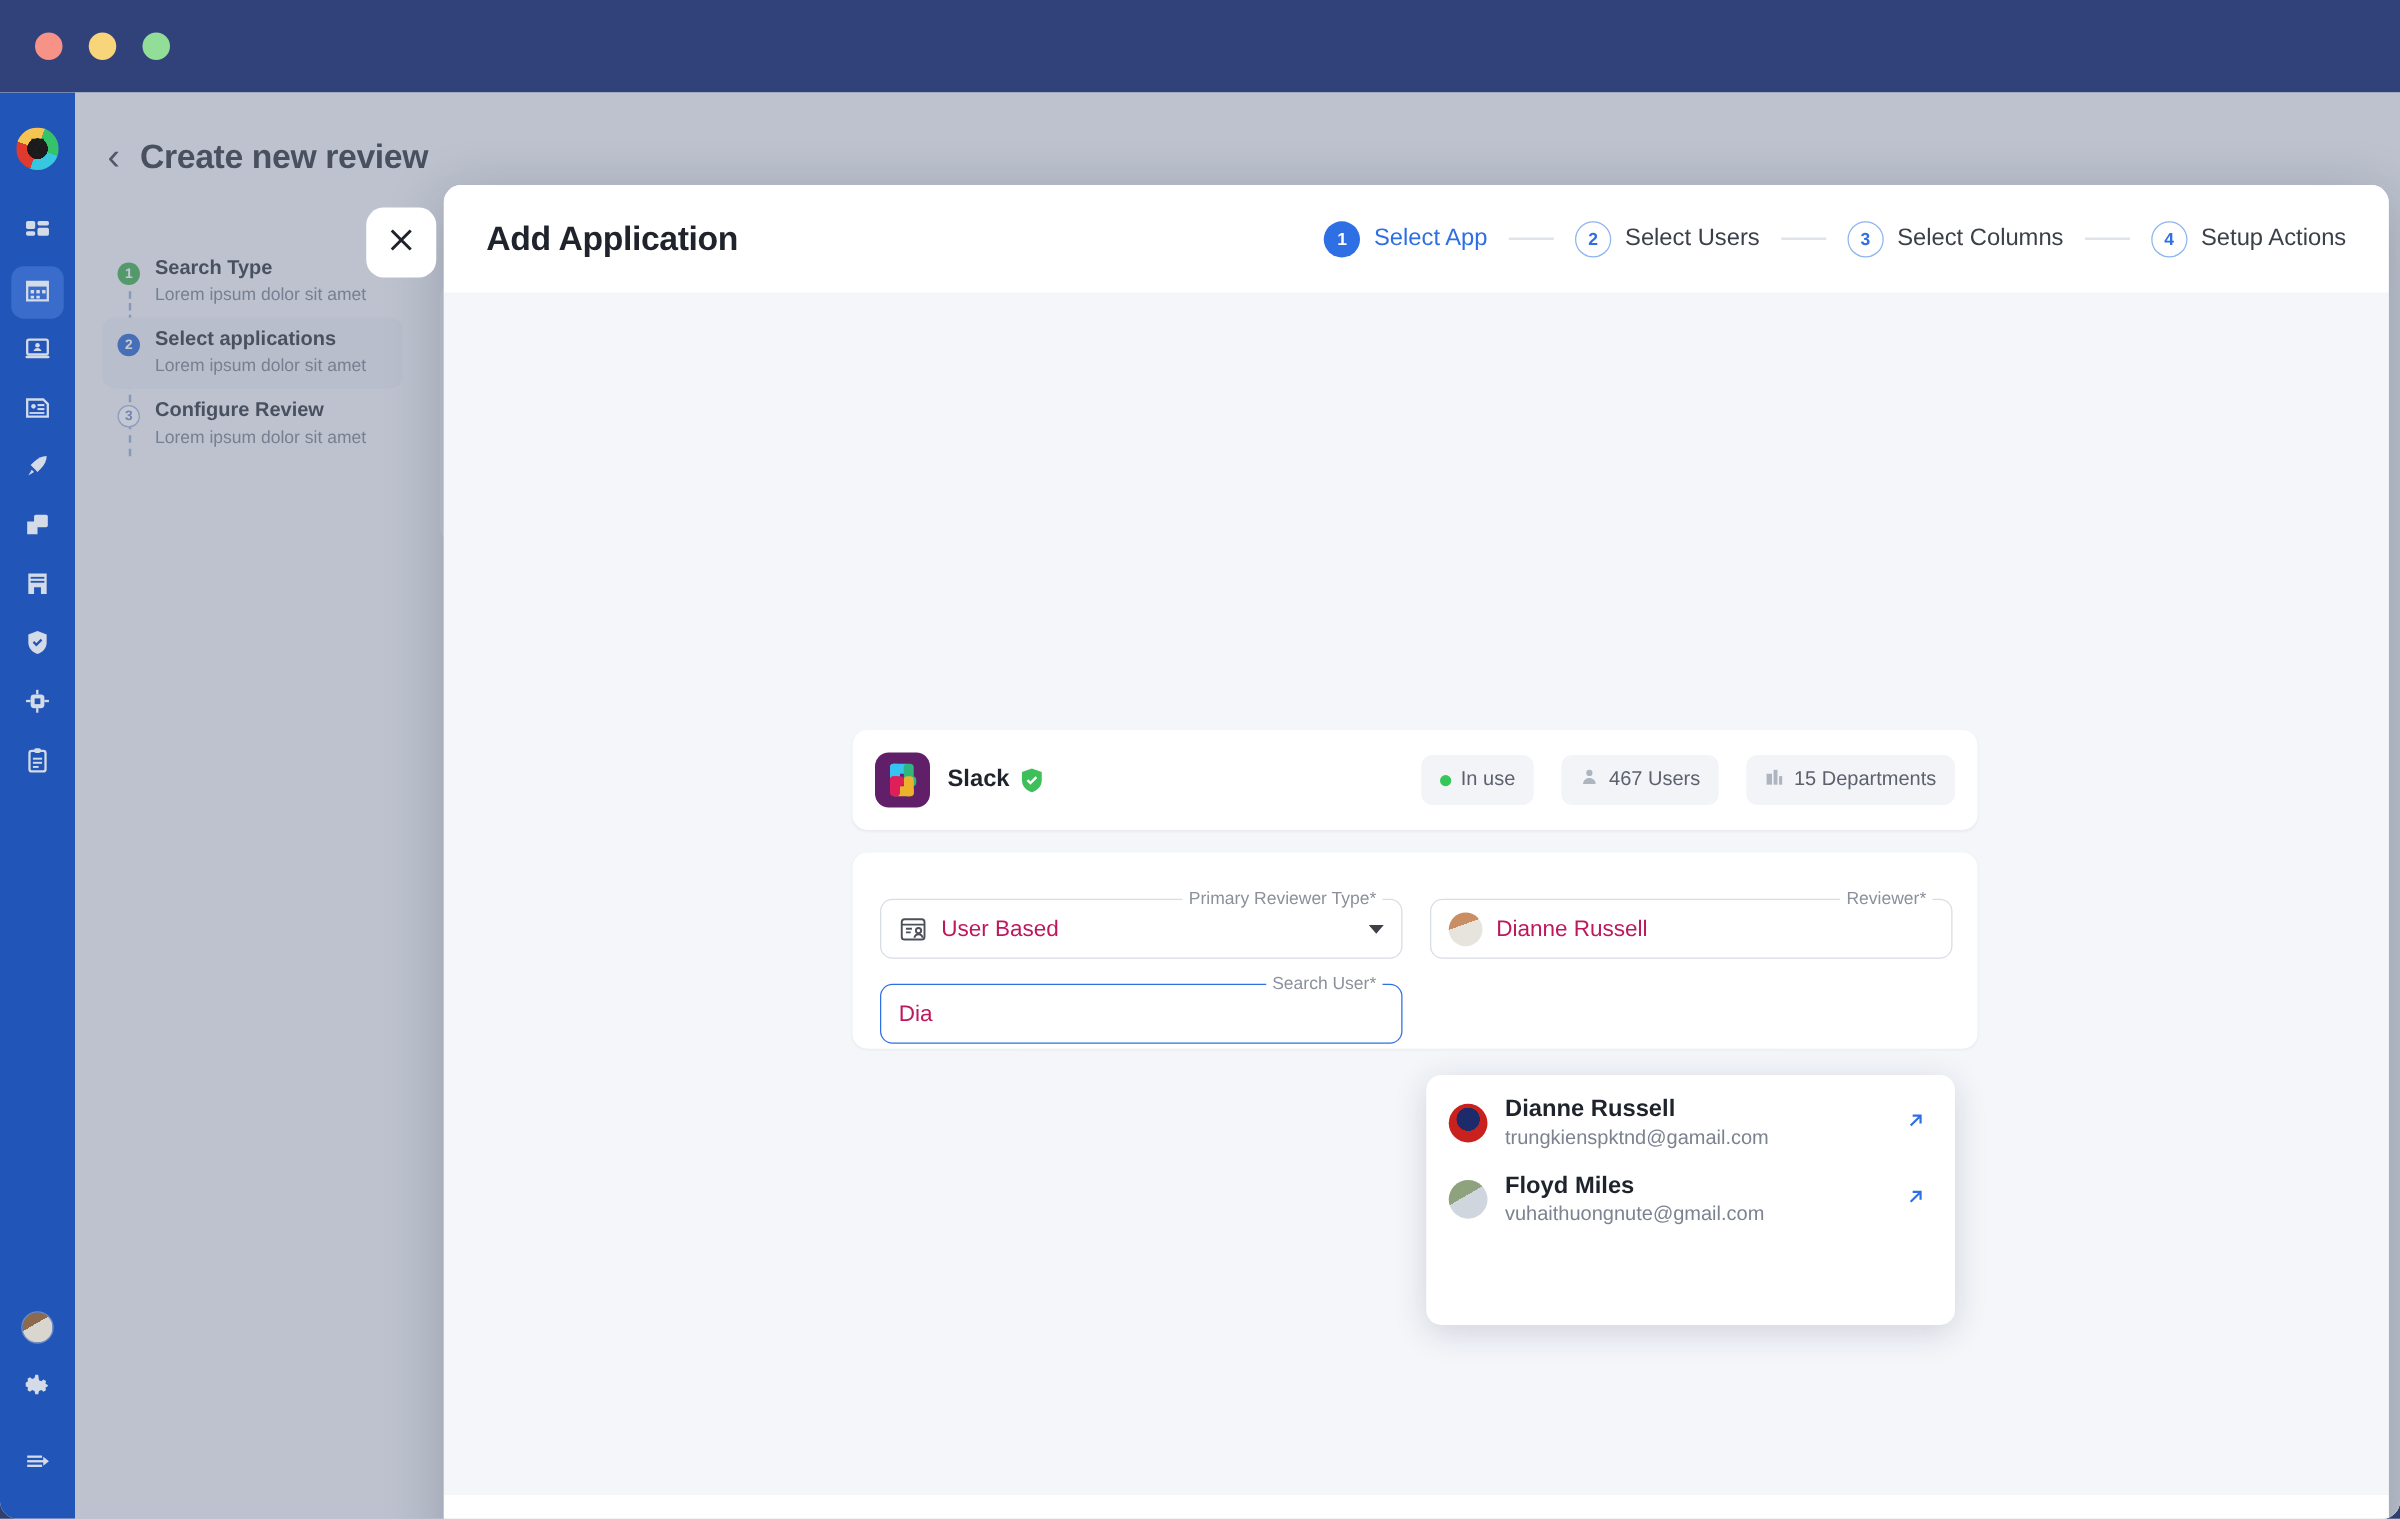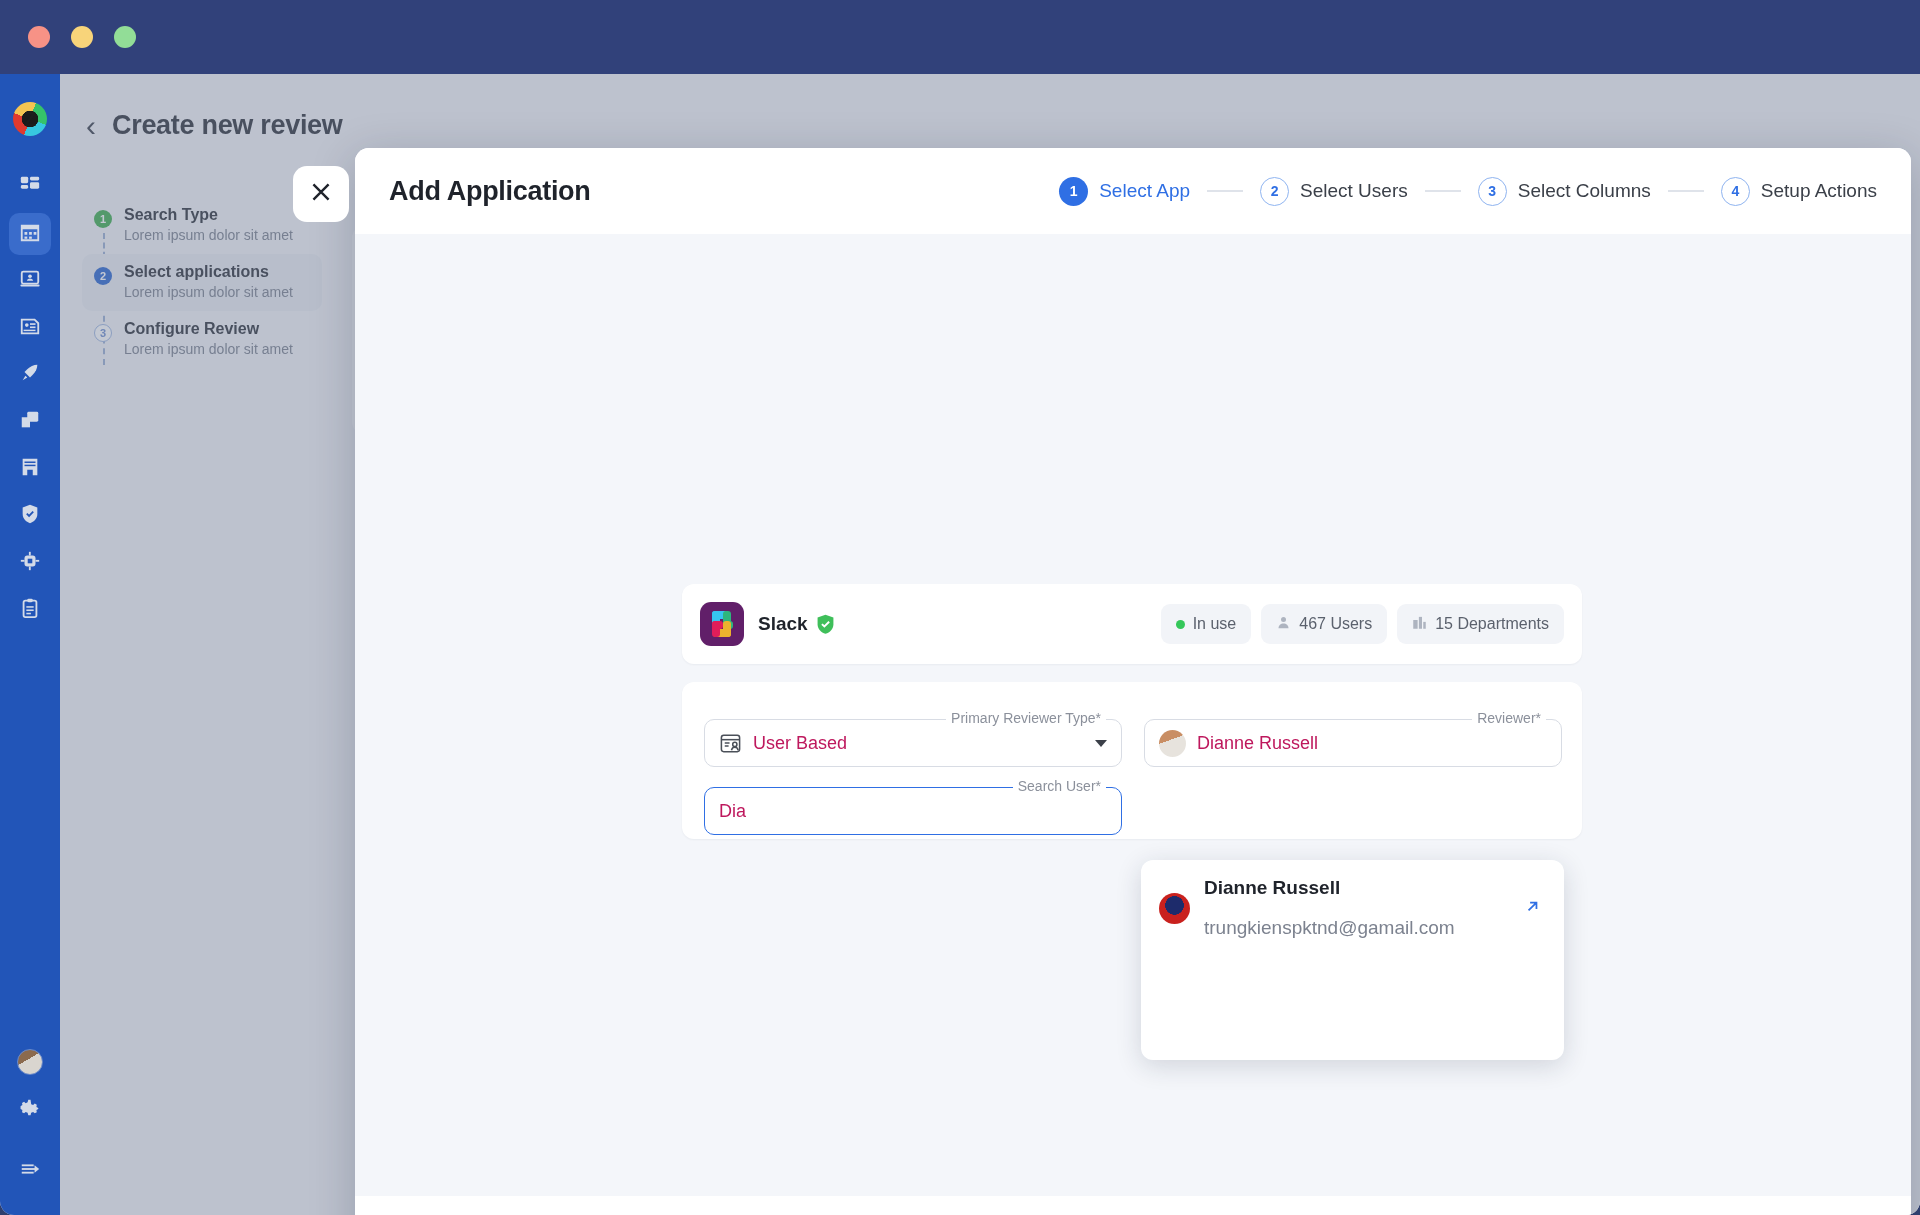--- a/index.html
+++ b/index.html
@@ -144,21 +144,21 @@
     background:#fff; border-radius:12px; display:flex; align-items:center;
     padding:0 18px; box-shadow:0 1px 2px rgba(25,35,60,0.05);
   }
   .slack-logo {
     width:44px; height:44px; border-radius:11px; background:#611f69;
     position:relative; flex:0 0 44px;
   }
   .slack-logo i { position:absolute; border-radius:3px; display:block; }
   .app-name { margin-left:14px; font-size:19px; font-weight:bold; color:#1f232b; }
   .verified { margin-left:8px; width:19px; height:21px; flex:0 0 19px; }
-  .badges { margin-left:auto; display:flex; gap:10px;align-items:flex-end; }
+  .badges { margin-left:auto; display:flex; gap:22px;align-items:flex-end; }
   .badge {
     background:#f2f4f8; border-radius:9px; height:40px;
     display:flex; align-items:center; gap:8px; padding:0 15px;
     font-size:16px; color:#5b616d;
   }
   .greendot { width:9px; height:9px; border-radius:50%; background:#35c75a; }
   .badge svg { width:15px; height:15px; fill:#aeb4c0; }
 
   
   .rev-card {
@@ -198,21 +198,21 @@
   
   .dropdown {
     position:absolute; left:1141px; top:786px; width:423px; height:200px;
     background:#fff; border-radius:12px;
     box-shadow:0 6px 26px rgba(25,35,60,0.16);
     padding:8px 0; z-index:20;
   }
   .dd-item { display:flex; align-items:center; padding:9px 22px 9px 18px; gap:14px; }
   .dd-av { width:31px; height:31px; border-radius:50%; flex:0 0 31px; }
   .dd-name { font-size:19px; font-weight:bold; color:#1f232b; }
-  .dd-mail { font-size:19px; color:#7c828f; margin-top:18px; }
+  .dd-mail { font-size:16px; color:#7c828f; margin-top:3px; }
   .dd-arrow { margin-left:auto; color:#2f6fe4; font-size:22px; line-height:1; }
   .dd-arrow svg { width:19px; height:19px; stroke:#2f6fe4; stroke-width:2.2; fill:none; }
 
   
   .modal-foot {
     position:absolute; left:0; bottom:0; width:1556px; height:85px;
     background:#fff; display:flex; align-items:center; padding-left:28px; gap:20px;
   }
 </style>
 </head>
@@ -535,16 +535,28 @@
         <span class="dd-name" style="display:block;">Dianne Russell</span>
         <span class="dd-mail" style="display:block;">trungkienspktnd@gamail.com</span>
       </span>
       <span class="dd-arrow">
         <svg viewBox="0 0 24 24">
             <path d="M7 17L17 7M9 7h8v8"></path>
           </svg>
       </span>
     </div>
 
+    <div class="dd-item">
+      <span class="dd-av" style="background:linear-gradient(150deg,#8fa27e 0 42%,#cfd6dd 42%);"></span>
+      <span>
+        <span class="dd-name" style="display:block;">Floyd Miles</span>
+        <span class="dd-mail" style="display:block;">vuhaithuongnute@gmail.com</span>
+      </span>
+      <span class="dd-arrow">
+        <svg viewBox="0 0 24 24">
+            <path d="M7 17L17 7M9 7h8v8"></path>
+          </svg>
+      </span>
+    </div>
 
   </div>
 
 </div>
 
 </body></html>

